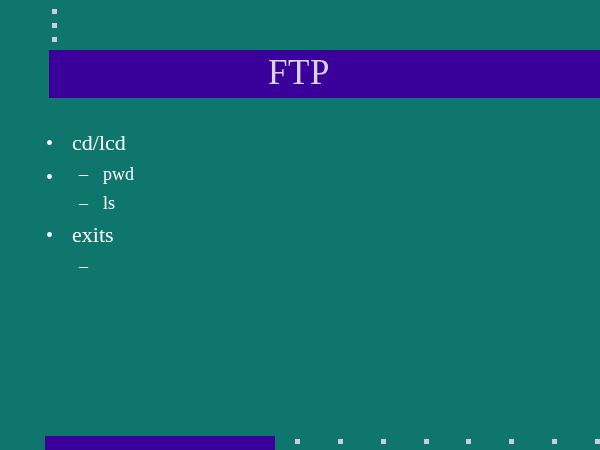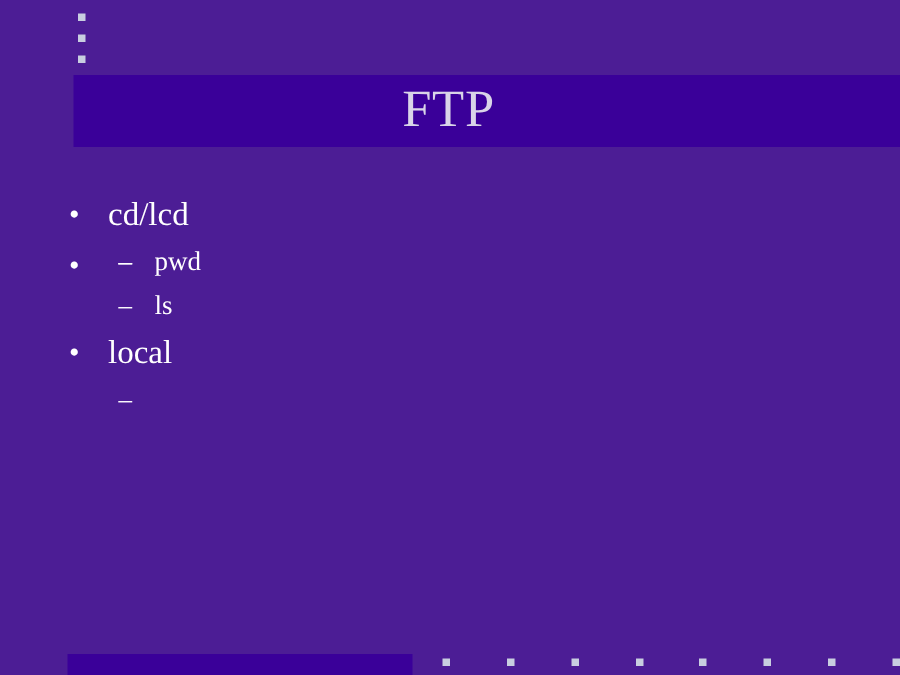--- a/index.html
+++ b/index.html
@@ -124,39 +124,39 @@
     position: absolute;
     top: 0;
     width: 5px;
     height: 5px;
     background: #C8CEE0;
   }
 </style>
 </head>
 <body>
 
-<div id="slide" style="background: #4c1d95;">
+<div id="slide" style="background: #0f766e;">
 
   <div id="top-dots">
       <span class="deco-dot d0" style="background: rgb(200, 206, 224);"></span>
       <span class="deco-dot d1" style="background: rgb(200, 206, 224);"></span>
       <span class="deco-dot d2" style="background: rgb(200, 206, 224);"></span>
     </div>
 
   <div id="title-band" style="background: rgb(58, 0, 153);">
     <div id="title-text" style="color: rgb(217, 212, 232);">FTP</div>
   </div>
 
   <div id="body">
       <div class="lvl1" style="color: rgb(255, 255, 255);"><span class="marker">•</span><span>cd/lcd</span></div>
       <div class="lvl2" style="color: rgb(255, 255, 255);"><span class="marker">–</span></div>
       <div class="lvl1" style="color: rgb(255, 255, 255);"><span class="marker">•</span></div>
       <div class="lvl2" style="color: rgb(255, 255, 255);"><span class="marker">–</span><span>pwd</span></div>
       <div class="lvl2" style="color: rgb(255, 255, 255);"><span class="marker">–</span><span>ls</span></div>
-      <div class="lvl1" style="color: rgb(255, 255, 255);"><span class="marker">•</span><span>local</span></div>
+      <div class="lvl1" style="color: rgb(255, 255, 255);"><span class="marker">•</span><span>exits</span></div>
       <div class="lvl2" style="color: rgb(255, 255, 255);"><span class="marker">–</span></div>
     </div>
 
   <div id="bottom-bar" style="background: rgb(58, 0, 153);"></div>
   <div id="bottom-dots">
       <span class="deco-dot" style="left: 0px; background: rgb(200, 206, 224);"></span>
       <span class="deco-dot" style="left: 43px; background: rgb(200, 206, 224);"></span>
       <span class="deco-dot" style="left: 86px; background: rgb(200, 206, 224);"></span>
       <span class="deco-dot" style="left: 129px; background: rgb(200, 206, 224);"></span>
       <span class="deco-dot" style="left: 171px; background: rgb(200, 206, 224);"></span>

